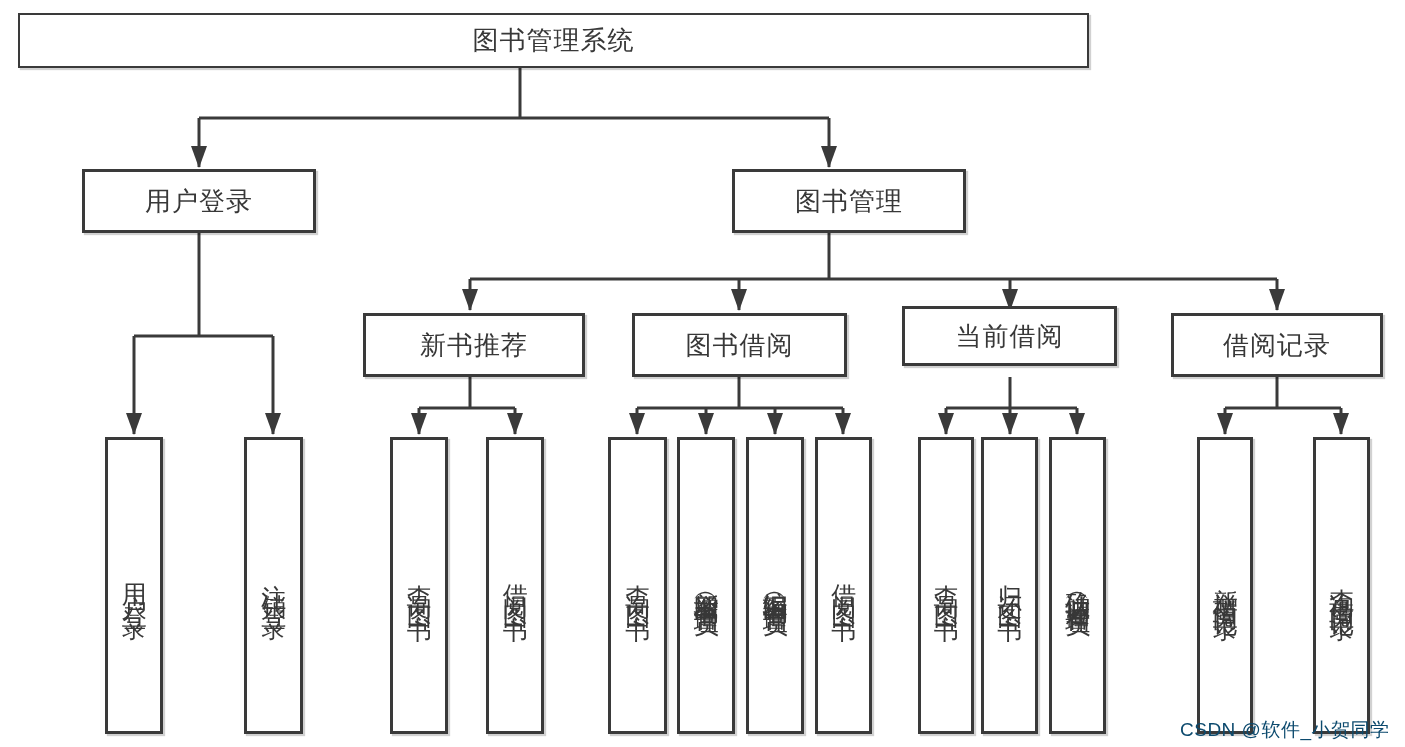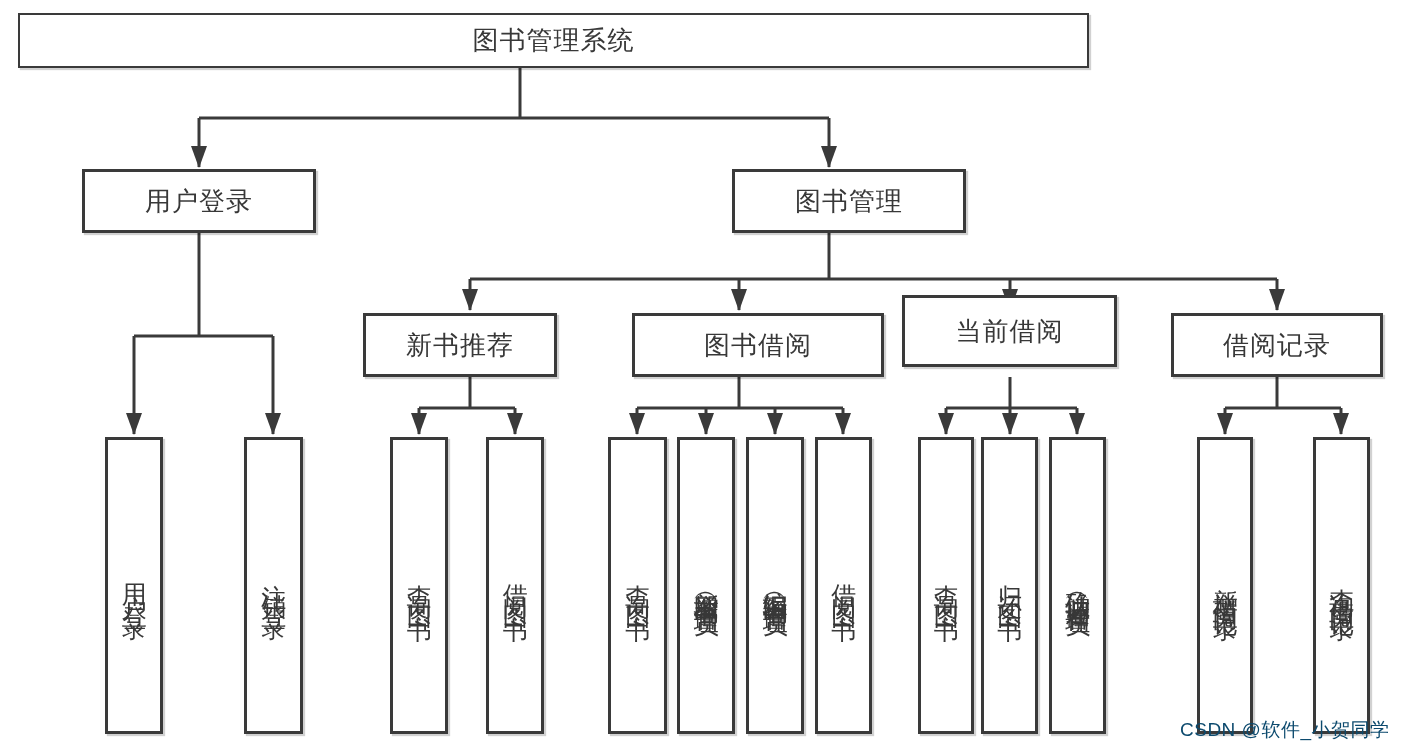--- a/index.html
+++ b/index.html
@@ -97,27 +97,27 @@
     <span>图书管理系统</span>
   </div>
 
   <div class="node hnode" style="left:82px;top:169px;width:234px;height:64px;">
     <span>用户登录</span>
   </div>
   <div class="node hnode" style="left:712px;top:169px;width:234px;height:64px;margin-left:20px;">
     <span>图书管理</span>
   </div>
 
-  <div class="node hnode" style="left:363px;top:313px;width:194px;height:64px;">
+  <div class="node hnode" style="left:363px;top:313px;width:222px;height:64px;">
     <span>新书推荐</span>
   </div>
-  <div class="node hnode" style="left:632px;top:313px;width:252px;height:64px;">
+  <div class="node hnode" style="left:632px;top:313px;width:215px;height:64px;">
     <span>图书借阅</span>
   </div>
-  <div class="node hnode" style="left:902px;top:295px;width:215px;height:72px;">
+  <div class="node hnode" style="left:902px;top:306px;width:215px;height:60px;">
     <span>当前借阅</span>
   </div>
   <div class="node hnode" style="left:1171px;top:313px;width:212px;height:64px;">
     <span>借阅记录</span>
   </div>
 
   <div class="node vnode" style="left:105px;top:437px;width:58px;height:297px;">
     <span class="vlabel" style="letter-spacing: 11px;">用户登录</span>
   </div>
   <div class="node vnode" style="left:244px;top:437px;width:59px;height:297px;">

